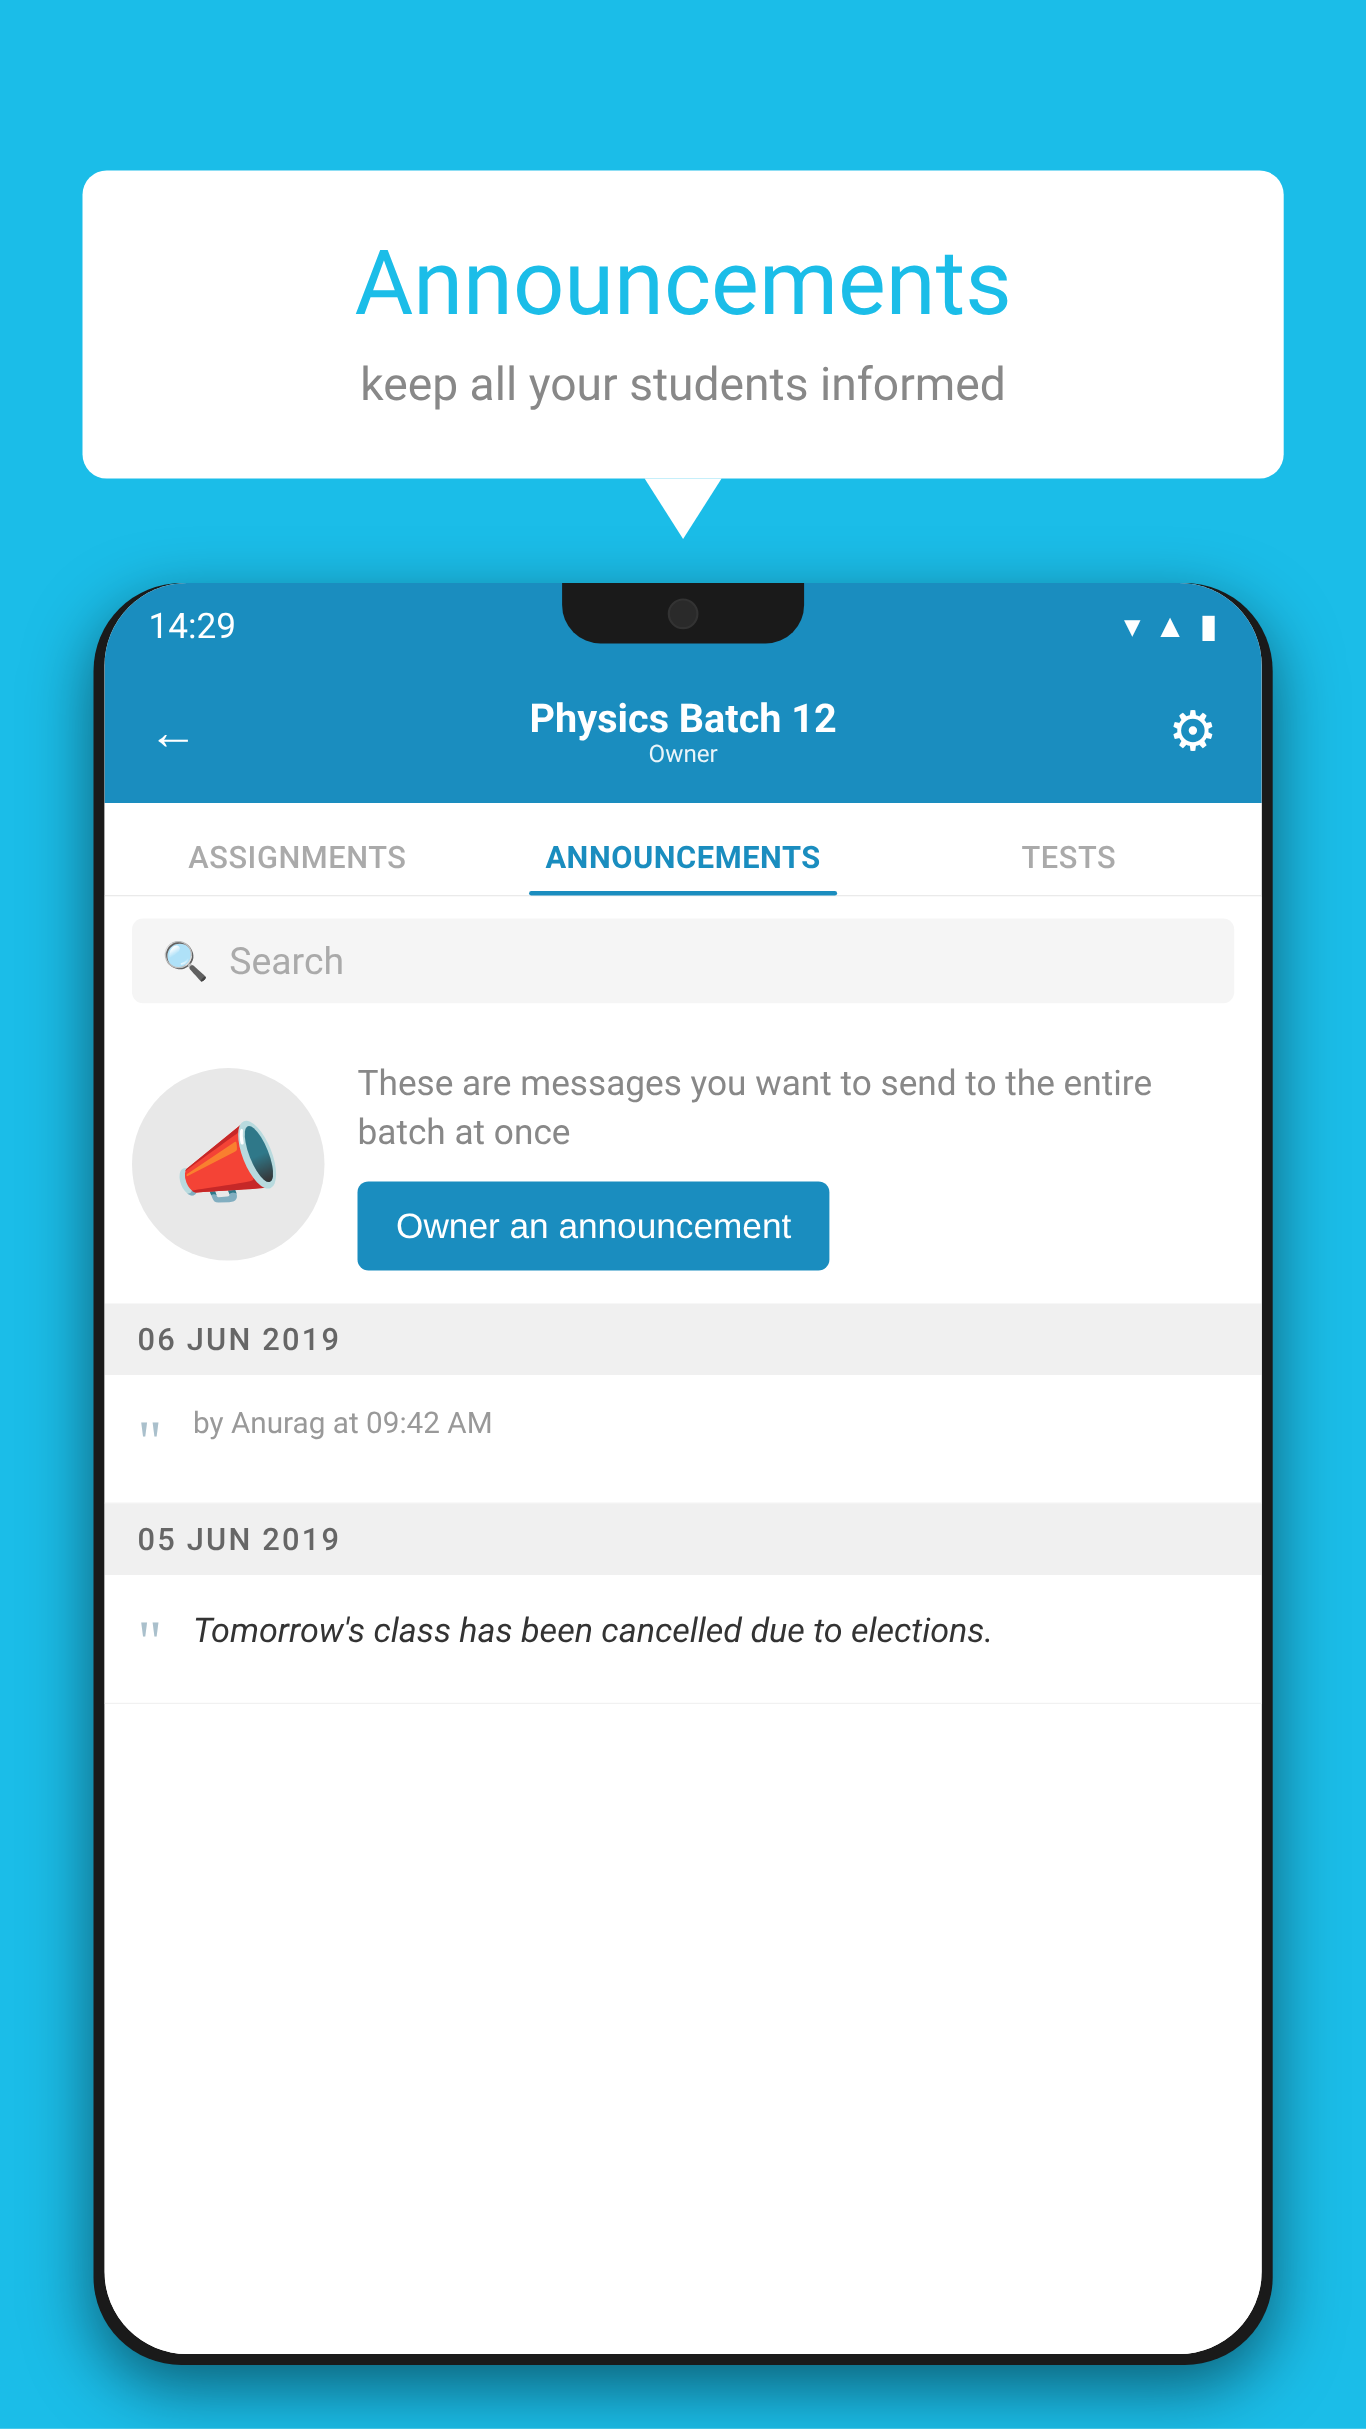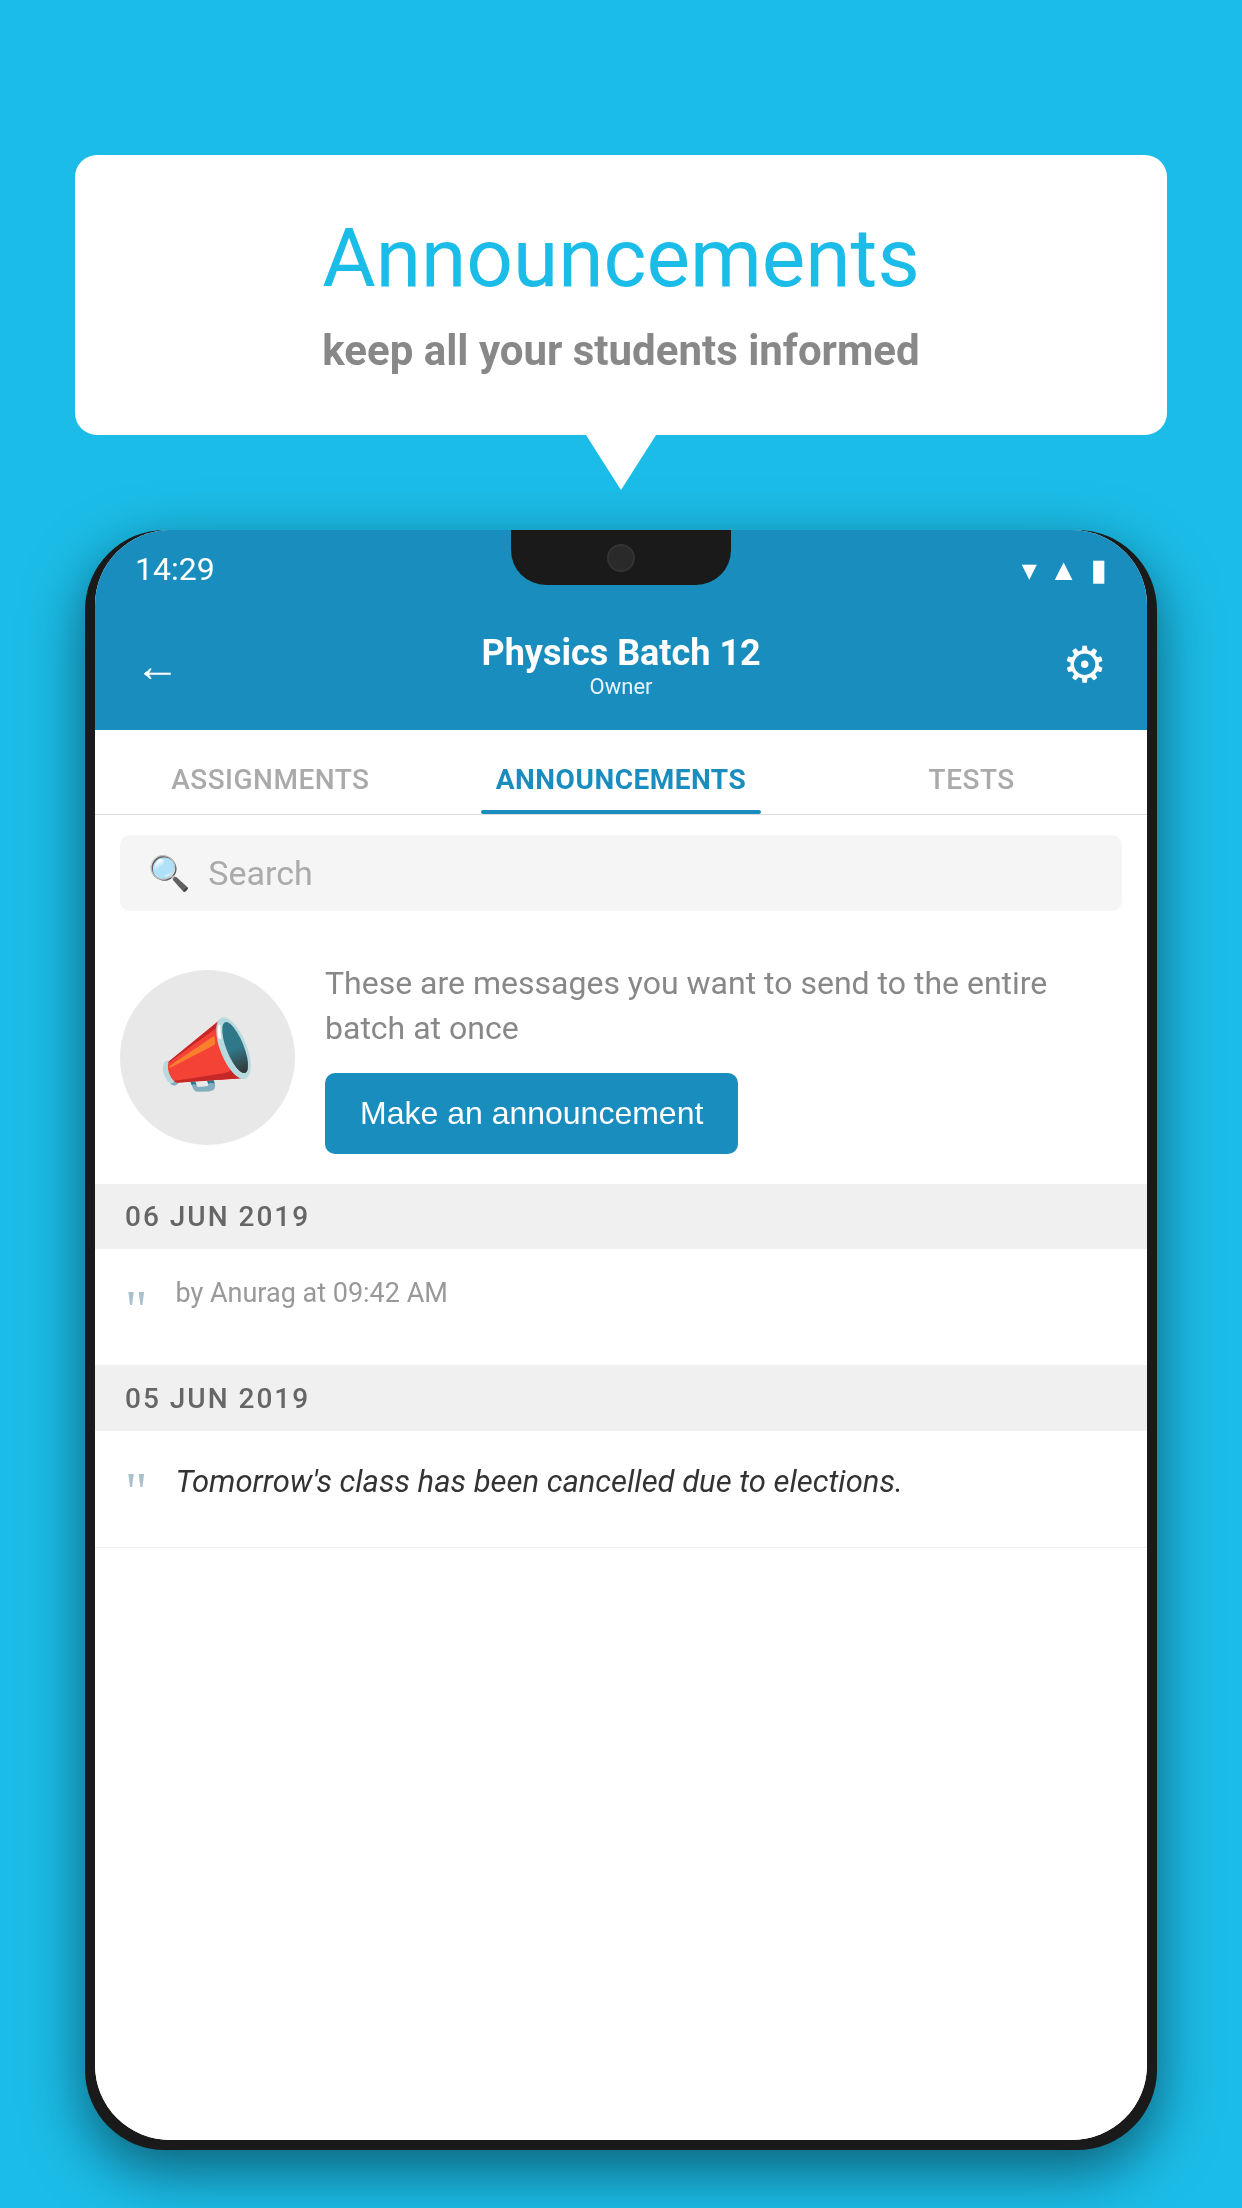--- a/index.html
+++ b/index.html
@@ -36,21 +36,21 @@
     .speech-bubble-title {
       color: #1BBDE8;
       font-size: 82px;
       font-weight: 400;
       margin-bottom: 20px;
     }
 
     .speech-bubble-subtitle {
       color: #888;
       font-size: 42px;
-      font-weight: 700;
+      font-weight: 400;
     }
 
     .speech-bubble-arrow {
       width: 0;
       height: 0;
       border-left: 35px solid transparent;
       border-right: 35px solid transparent;
       border-top: 55px solid white;
       margin-top: 0px;
     }
@@ -414,21 +414,21 @@
             <span class="search-text">Search</span>
           </div>
         </div>
 
         <div class="promo-card">
           <div class="promo-icon-circle">
             <span class="megaphone-icon">📣</span>
           </div>
           <div class="promo-content">
             <div class="promo-description">These are messages you want to send to the entire batch at once</div>
-            <button class="make-announcement-btn">Make an announcement</button>
+            <button class="make-announcement-btn">Owner an announcement</button>
           </div>
         </div>
 
         <div class="date-separator">06  JUN  2019</div>
 
         <div class="announcement-item">
           <div class="quote-icon">"</div>
           <div class="announcement-content">
             <div class="announcement-meta">by Anurag at 09:42 AM</div>
           </div>

